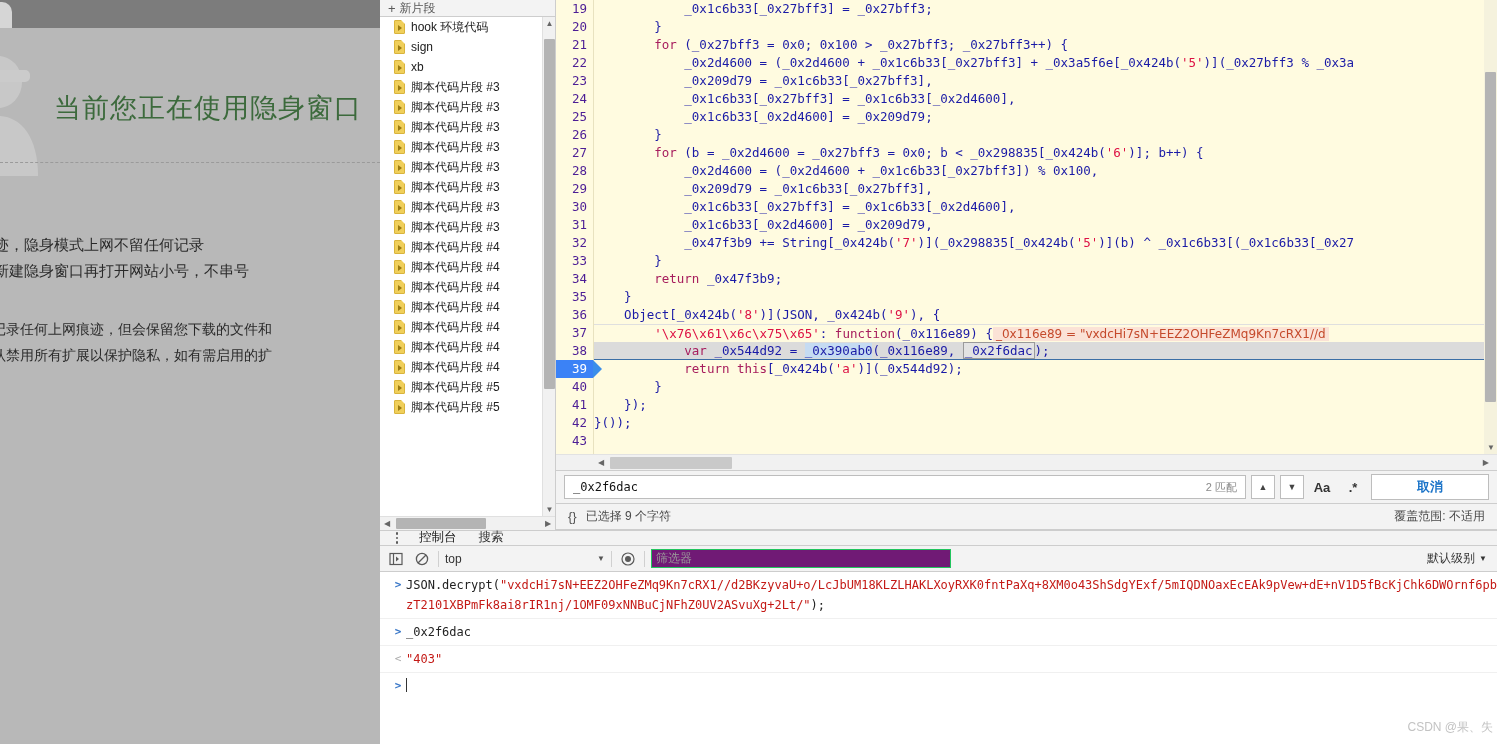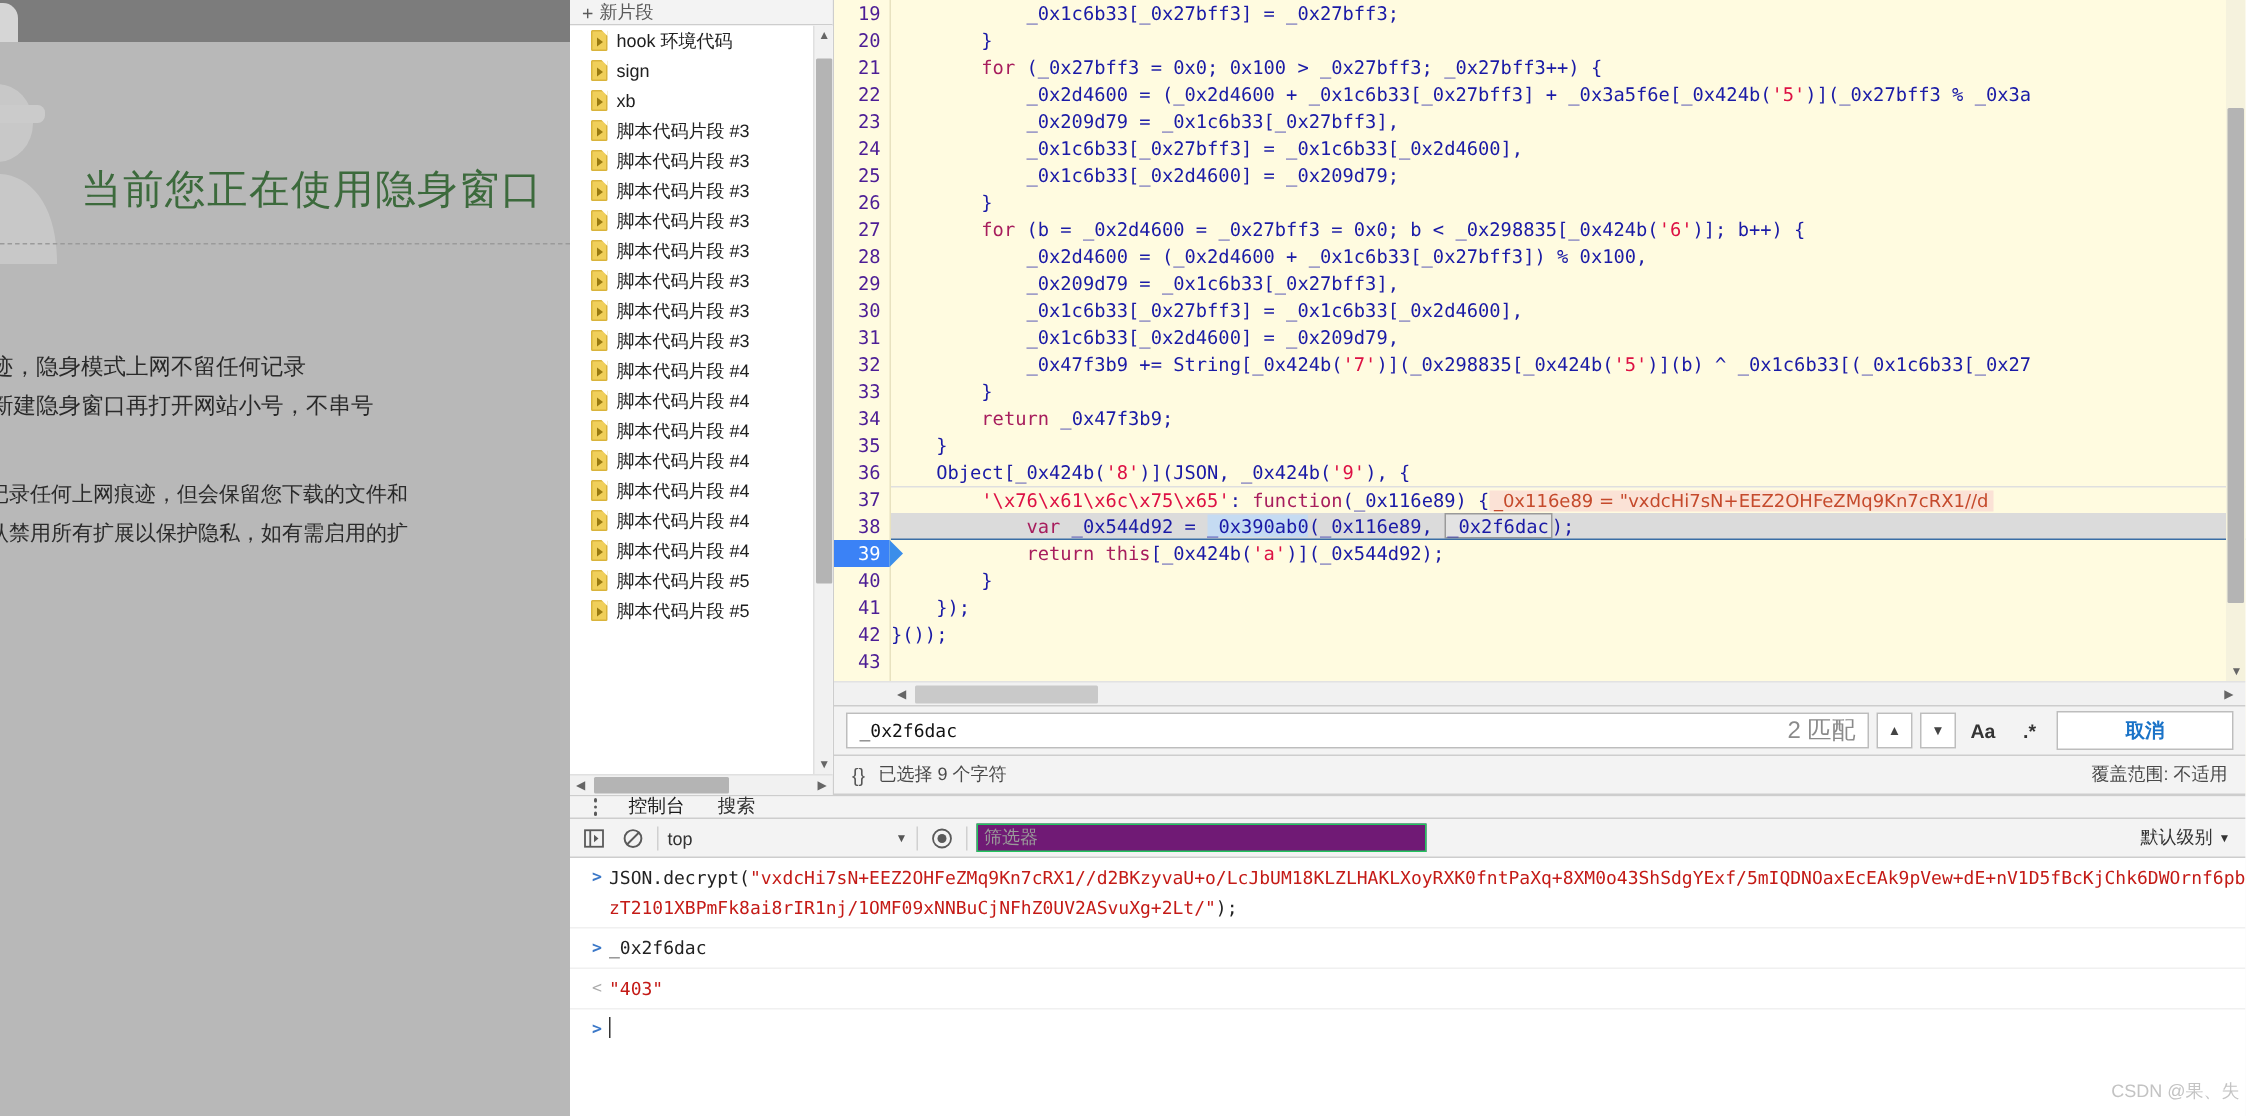--- a/index.html
+++ b/index.html
@@ -37,21 +37,21 @@
     width: 380px; height: 716px;
     background: #b8b8b8;
     color: #fff;
   }
   .incog-ghost {
     position: absolute; left: -62px; top: 20px;
     width: 120px; height: 130px;
     opacity: 0.35;
   }
   .incog-title {
-    position: absolute; top: 80px; left: 0; width: 100%;
+    position: absolute; top: 62px; left: 0; width: 100%;
     text-align: center;
     font-size: 27px;
     color: #3c6a3c;
     letter-spacing: 1px;
     white-space: nowrap;
     padding-left: 36px;
   }
   .incog-divider {
     position: absolute; top: 134px; left: 0; width: 100%;
     border-top: 1px dashed #9a9a9a;
@@ -287,21 +287,21 @@
     display: flex; align-items: center;
     padding: 0 8px;
     font-family: "DejaVu Sans Mono", monospace;
     font-size: 12px;
     color: #111;
   }
   .find-count {
     margin-left: auto;
     color: #8a8a8a;
     font-family: Liberation Sans, sans-serif;
-    font-size: 16px;
+    font-size: 11px;
   }
   .find-nav {
     width: 24px; height: 24px;
     border: 1px solid #bdbdbd;
     background: #fff;
     display: flex; align-items: center; justify-content: center;
     font-size: 9px; color: #444;
   }
   .find-tog {
     width: 26px; height: 24px;

